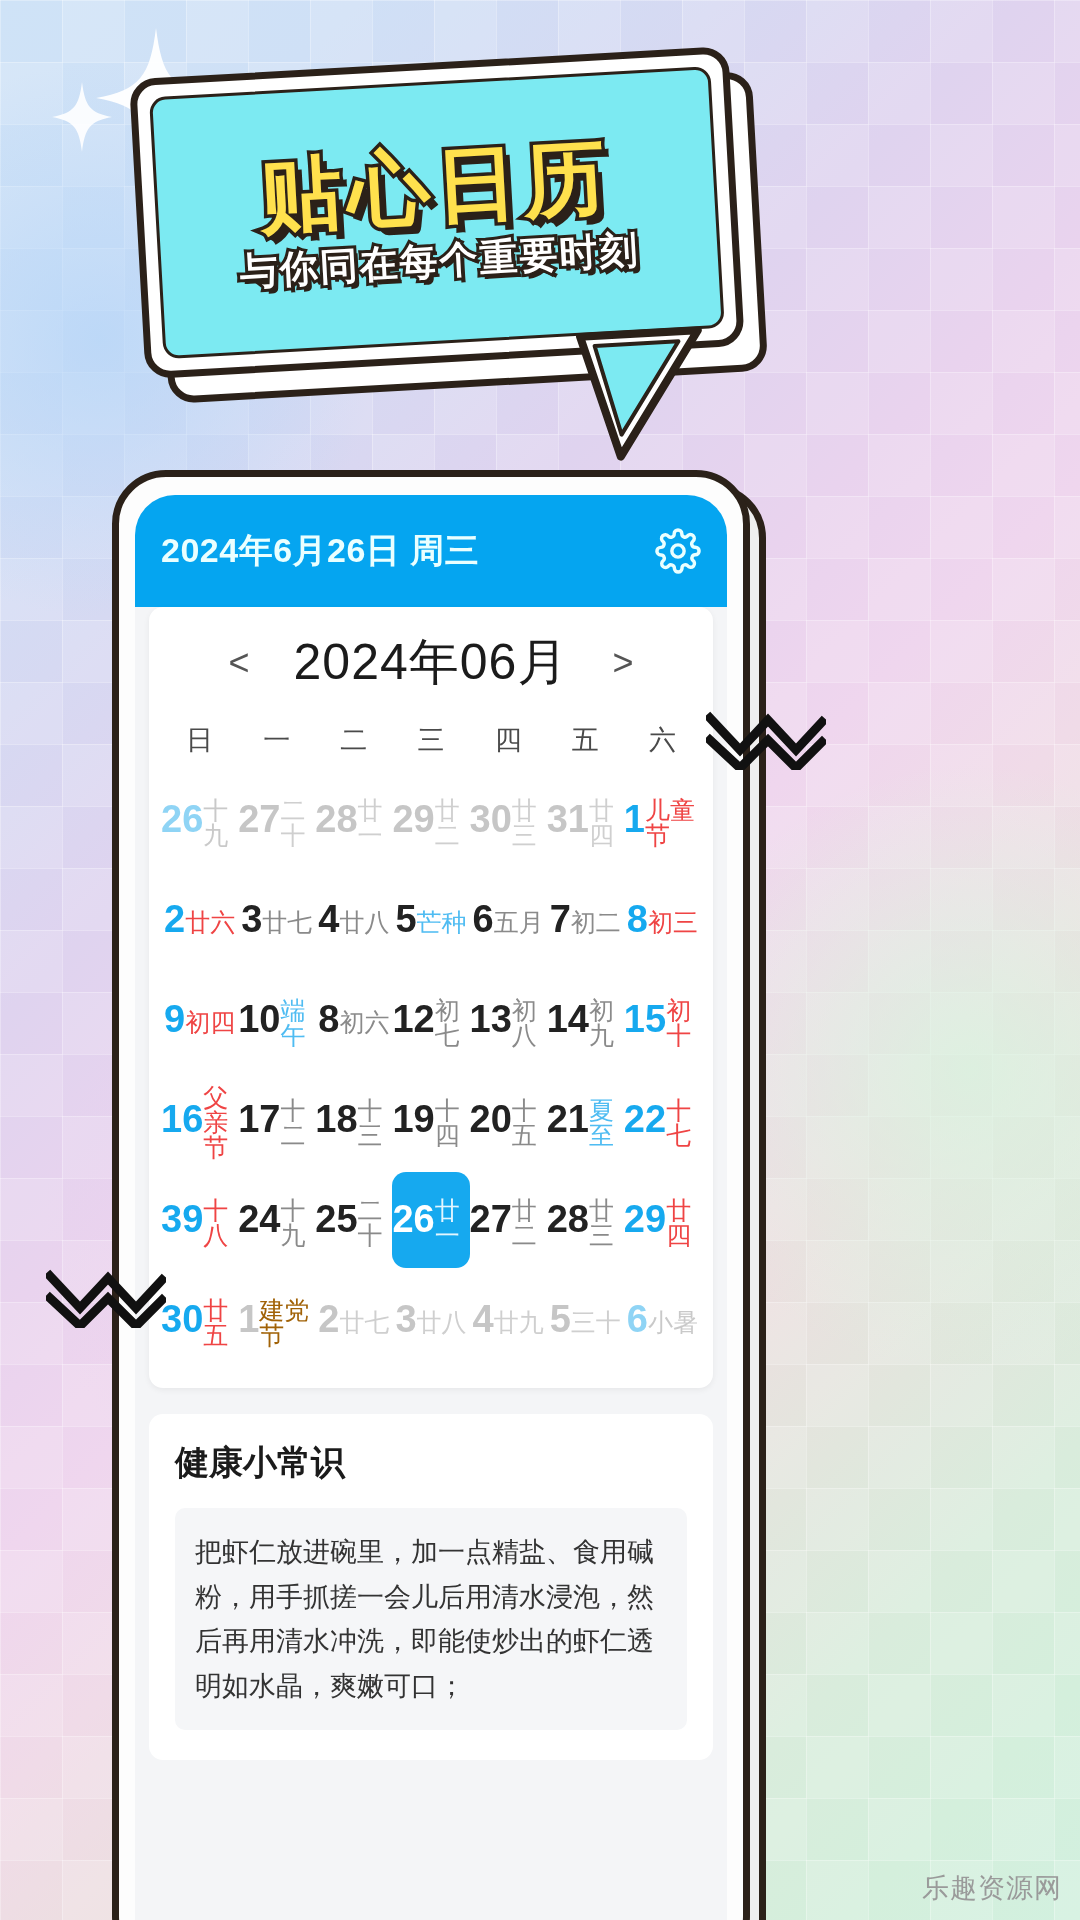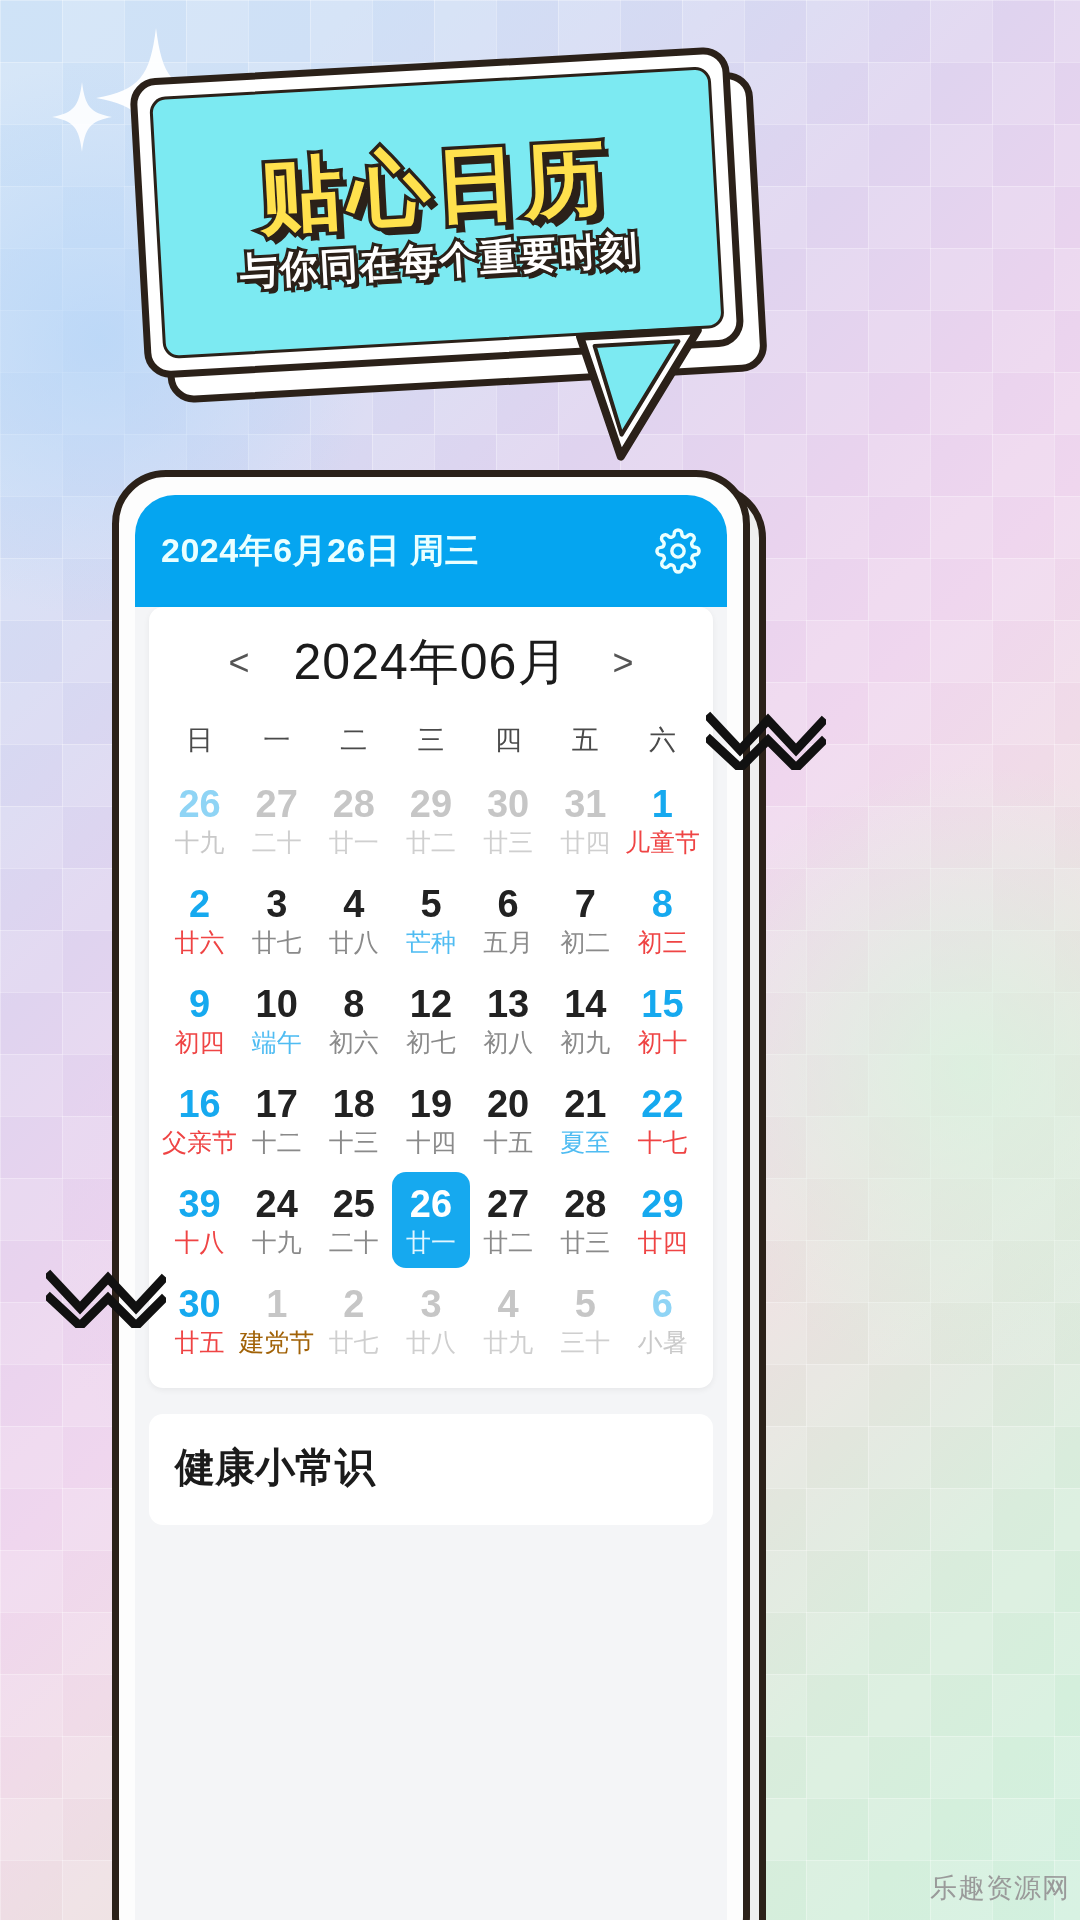--- a/index.html
+++ b/index.html
@@ -112,51 +112,51 @@
     margin-bottom:26px;
   }
   .nav-arrow{ font-size:36px; color:#555; font-weight:400; line-height:1; }
   .month-label{ font-size:50px; color:#1b1b1b; letter-spacing:1px;}
 
   .wk-row{ display:grid; grid-template-columns:repeat(7,1fr); margin-bottom:14px;}
   .wk{ text-align:center; font-size:27px; color:#4a4a4a;}
 
   .grid{ display:grid; grid-template-columns:repeat(7,1fr); row-gap:4px;}
   .cell{
-    height:96px; display:flex; flex-direction:column; align-items:center;
+    height:96px; display:flex; flex-direction:row; align-items:center;
     justify-content:center; border-radius:14px;
   }
   .num{ font-size:38px; font-weight:bold; line-height:1.05;}
   .lun{ font-size:25px; margin-top:5px; line-height:1;}
   .c-dark .num{color:#222;}       .c-dark .lun{color:#8a8a8a;}
   .c-gray .num{color:#c6c6c6;}    .c-gray .lun{color:#cfcfcf;}
   .c-blue .num{color:#16a9ef;}    .c-blue .lun{color:#ef4444;}
   .c-pale .num{color:#8fd4f5;}    .c-pale .lun{color:#c9c9c9;}
   .c-dark .lun.fest{color:#4fbcf2;}
   .c-gray .lun.fest{color:#a16207;}
   .cell.sel{ background:#16a9ef; }
   .cell.sel .num{ color:#fff; }
   .cell.sel .lun{ color:#e3f6ff; }
 
   
   .health-card{
     margin:26px 14px 0 14px; background:#fff; border-radius:14px;
     padding:26px 26px 30px 26px;
   }
-  .health-title{ font-size:40px; font-weight:bold; color:#1b1b1b; }
+  .health-title{ font-size:34px; font-weight:bold; color:#1b1b1b; }
   .health-body{
     margin-top:22px; background:#f5f6f8; border-radius:10px;
     padding:22px 20px; font-size:27px; line-height:1.65; color:#333;
   }
 
   
   .zig{ position:absolute; }
   
   .watermark{
-    position:absolute; right:10px; bottom:14px;
+    position:absolute; right:18px; bottom:14px;
     font-size:27px; color:#9a9a9a; letter-spacing:1px;
   }
 </style>
 </head>
 <body>
 
 <div class="bg-grid"></div>
 <div class="bg-checks"></div>
 <div class="bg-glowL"></div>
 <div class="bg-glowR"></div>
@@ -386,20 +386,21 @@
           </div>
           <div class="cell c-pale">
             <div class="num">6</div>
             <div class="lun fest">小暑</div>
           </div>
         </div>
     </div>
 
     <div class="health-card">
       <div class="health-title">健康小常识</div>
+      <div class="health-body">把虾仁放进碗里，加一点精盐、食用碱粉，用手抓搓一会儿后用清水浸泡，然后再用清水冲洗，即能使炒出的虾仁透明如水晶，爽嫩可口；</div>
     </div>
 
   </div>
 </div>
 
 <div class="zig" style="left:706px;top:710px;">
   <svg width="120" height="60" viewBox="0 0 120 60">
     <polyline points="4,8 34,40 62,10 90,40 116,12" fill="none" stroke="#111" stroke-width="9" stroke-linecap="square"></polyline>
     <polyline points="4,30 34,58 62,30 90,58 116,32" fill="none" stroke="#111" stroke-width="9" stroke-linecap="square"></polyline>
   </svg>

